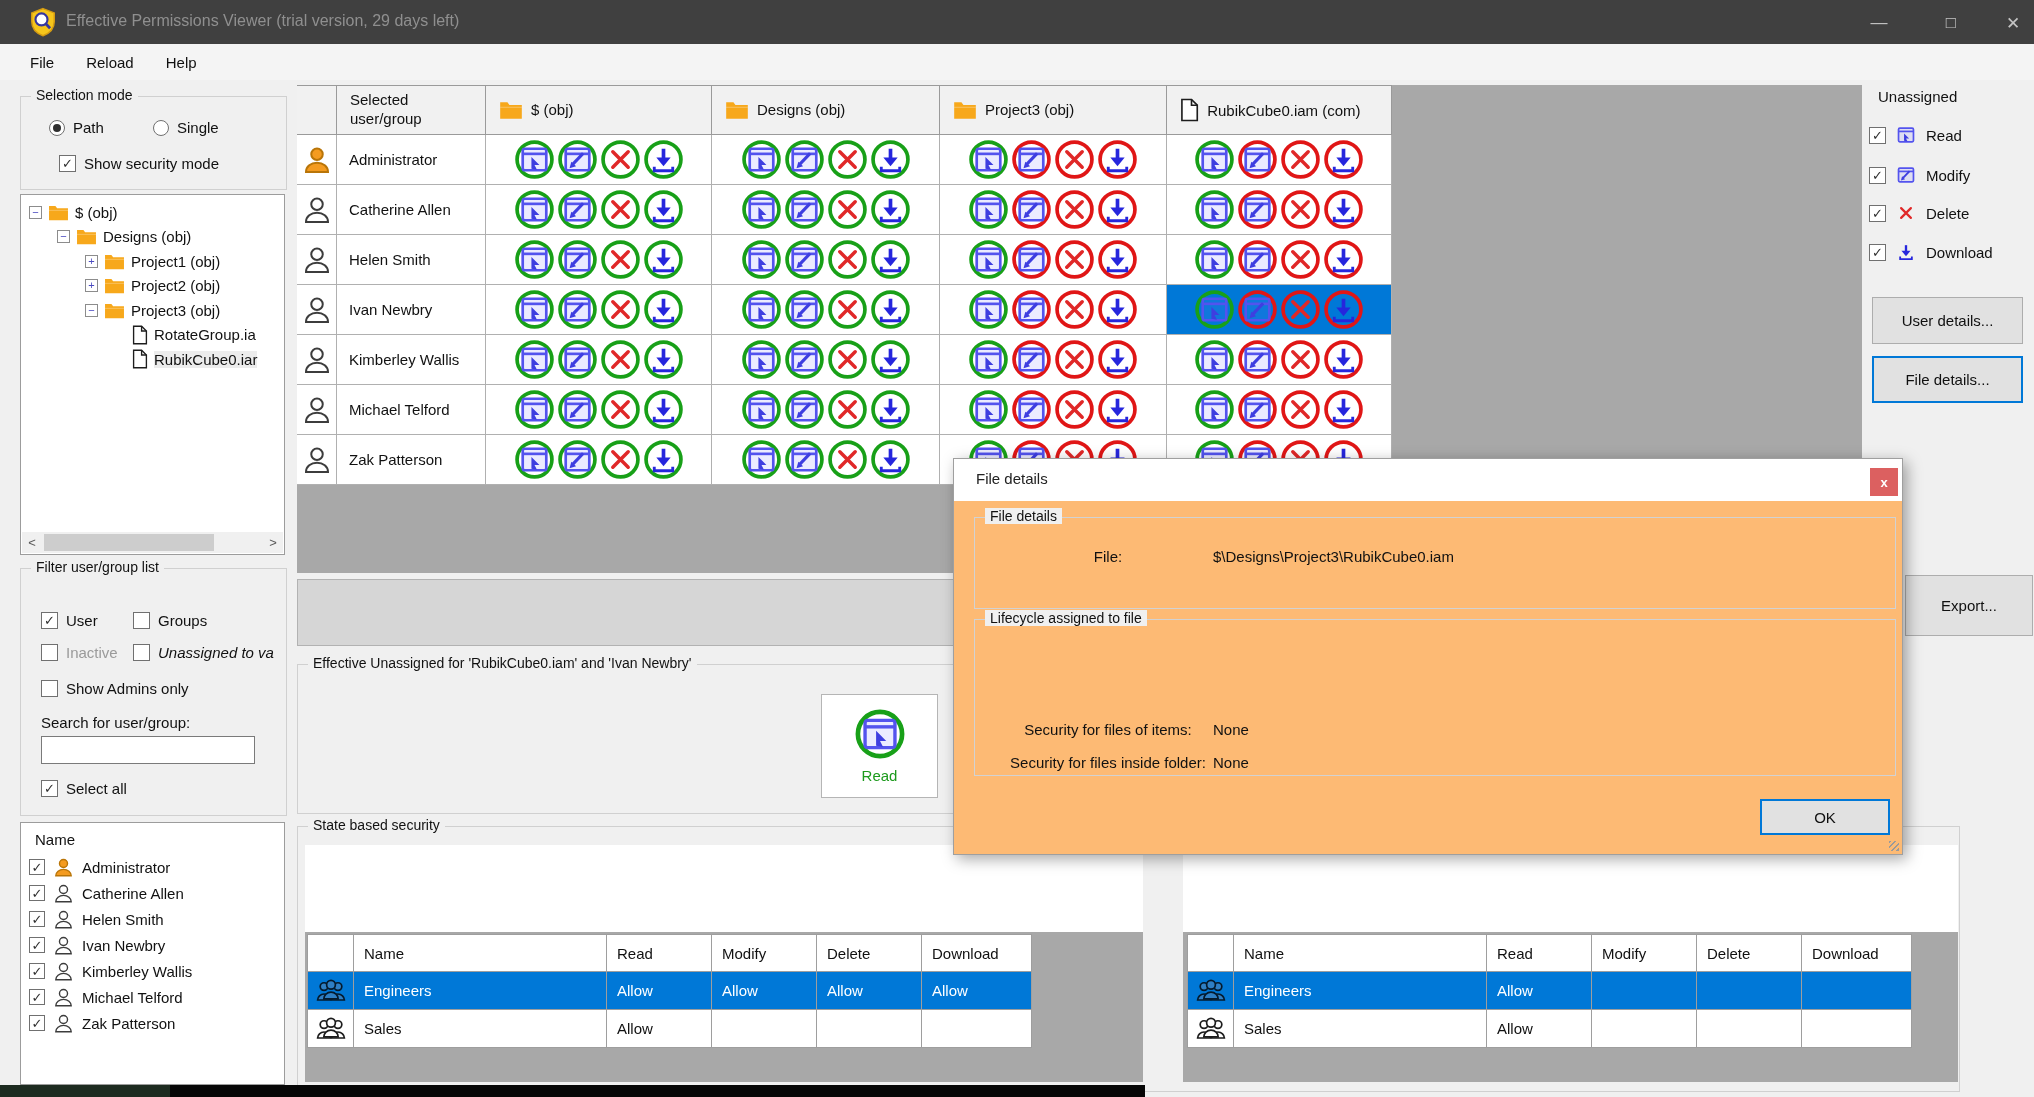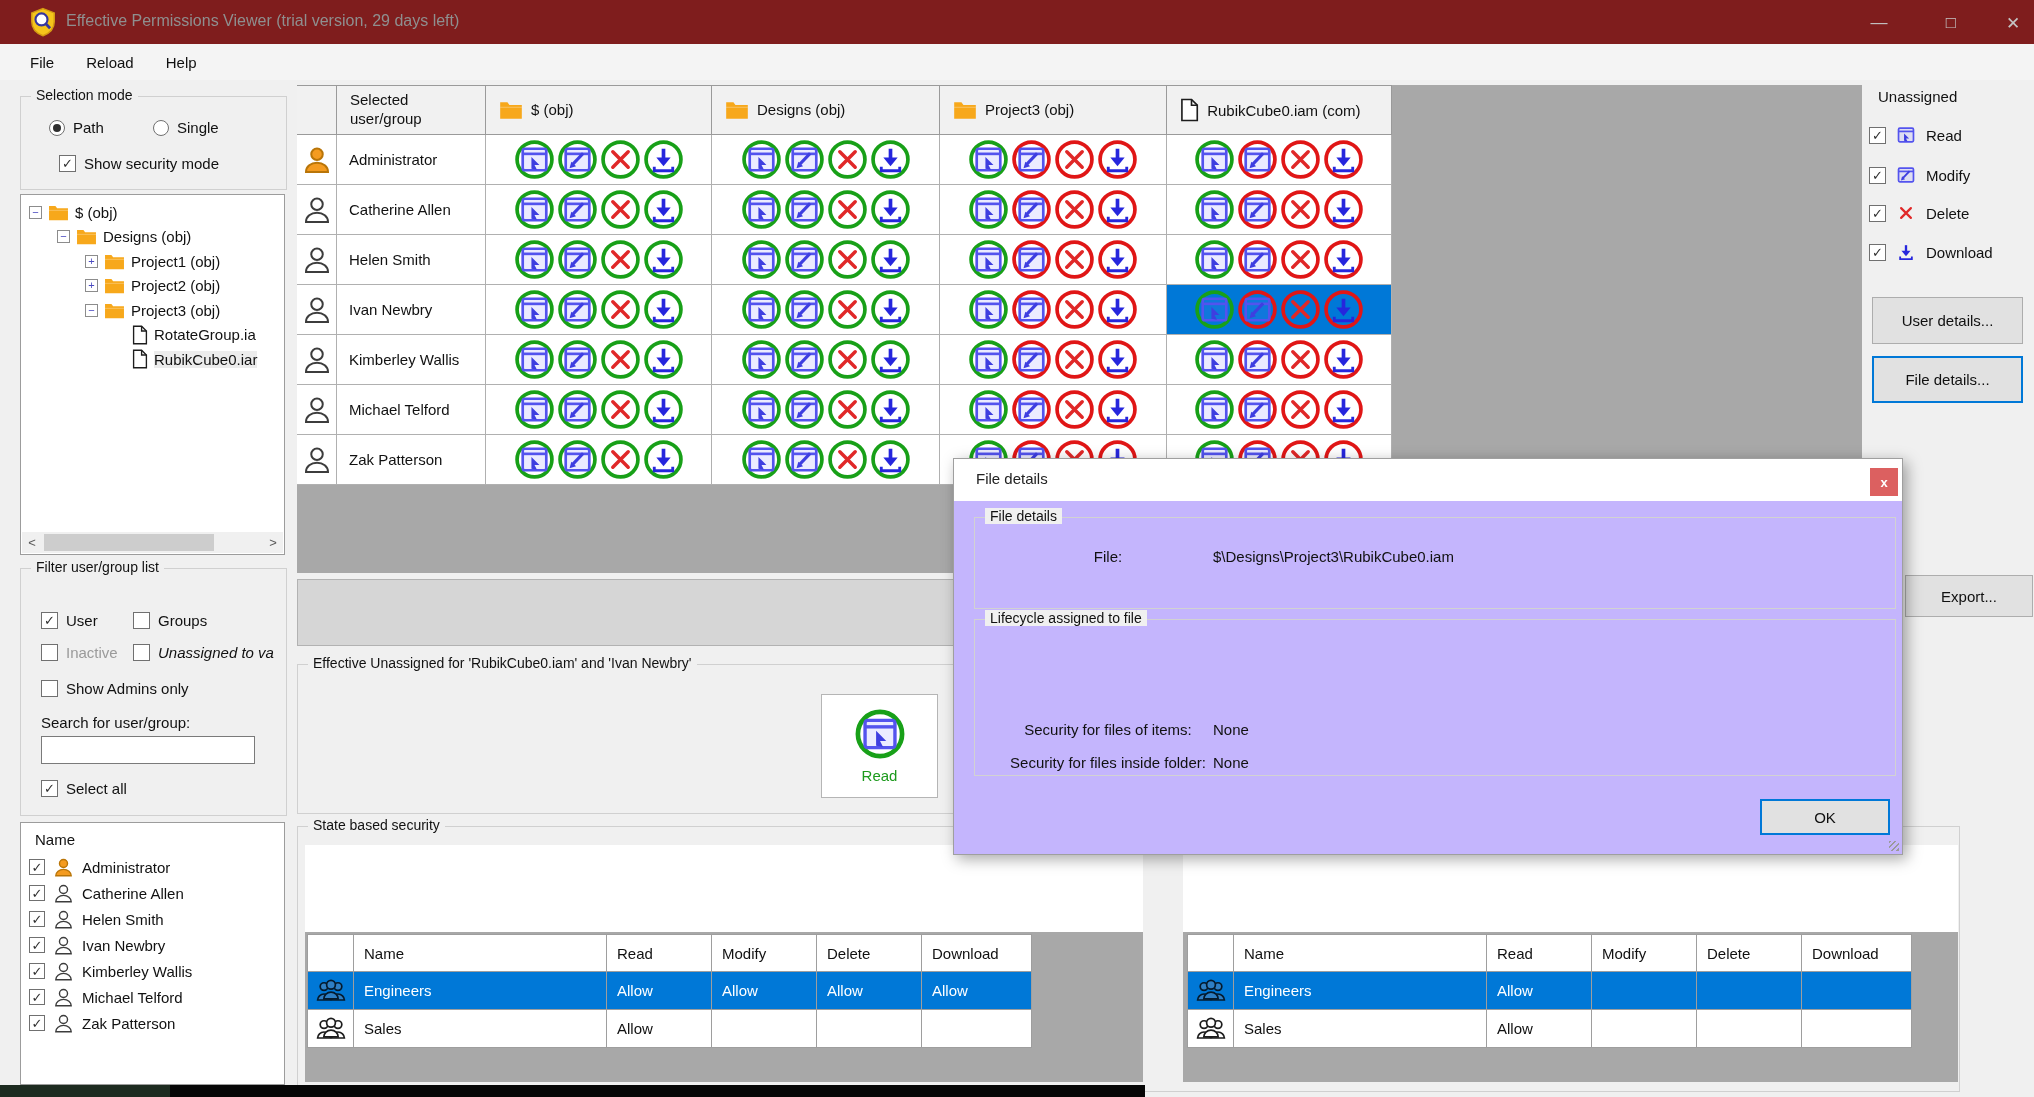--- a/index.html
+++ b/index.html
@@ -1,20 +1,20 @@
 <!DOCTYPE html>
 <html><head>
 <meta charset="utf-8">
 <style>
   html,body{margin:0;padding:0;background:#444;}
   #root{position:relative;width:2034px;height:1097px;background:#f0f0f0;overflow:hidden;
         font-family:"Liberation Sans",sans-serif;color:#111;font-size:15px;}
   .abs{position:absolute;}
   
-  #titlebar{left:0;top:0;width:2034px;height:44px;background:#7f1d1d;}
+  #titlebar{left:0;top:0;width:2034px;height:44px;background:#404040;}
   #title-text{left:66px;top:12px;font-size:16px;color:#8f8f8f;}
   .wctl{top:10px;width:46px;height:26px;display:flex;align-items:center;justify-content:center;
         color:#c4c4c4;font-size:17px;}
   
   #menubar{left:0;top:44px;width:2034px;height:36px;background:#f4f4f4;display:flex;align-items:center;padding-left:14px;box-sizing:border-box;}
   .menu-item{padding:6px 16px;font-size:15px;color:#101010;}
   
   .gb{border:1px solid #d0d0d0;}
   .gb-label{position:absolute;top:-10px;left:10px;background:#f0f0f0;padding:0 5px;font-size:14px;white-space:nowrap;}
   
@@ -63,21 +63,21 @@
   .zone-white{background:#fff;}
   
   .ptable{position:absolute;font-size:15px;}
   .trow{display:flex;}
   .tcell{border-right:1px solid #9e9e9e;border-bottom:1px solid #9e9e9e;background:#fff;display:flex;
          align-items:center;box-sizing:border-box;padding-left:10px;overflow:hidden;}
   .thead .tcell{border-top:1px solid #9e9e9e;}
   .trow.selected .tcell{background:#0078d7;color:#fff;}
   .tcell.icn{justify-content:center;padding-left:0;}
   
-  #dialog{left:953px;top:458px;width:950px;height:397px;background:#c4b5fd;border:1px solid #9f9f9f;
+  #dialog{left:953px;top:458px;width:950px;height:397px;background:#fdba74;border:1px solid #9f9f9f;
           box-shadow:4px 4px 14px rgba(0,0,0,.35);box-sizing:border-box;z-index:60;}
   #dialog-titlebar{position:absolute;left:0;top:0;right:0;height:42px;background:#fff;}
   #dialog-title{position:absolute;left:22px;top:11px;font-size:15px;color:#222;}
   #dialog-close{position:absolute;right:4px;top:9px;width:28px;height:28px;background:#dc6060;color:#fff;
                 display:flex;align-items:center;justify-content:center;font-size:13px;font-weight:bold;}
   .dgroup{position:absolute;left:20px;width:922px;border:1px solid #d2d2d2;box-sizing:border-box;}
   .dgroup .gb-label{background:#f0f0f0;}
   .d-row{position:absolute;left:28px;right:14px;display:flex;font-size:15px;text-align:center;}
   .d-row .dl{width:210px;flex:none;color:#111;}
   .d-row .dv{color:#111;}
@@ -1357,21 +1357,21 @@
                 <path d="M11 27 v4 h18 v-4" fill="none" stroke="#2626dd" stroke-width="2.8"></path>
               </svg>
             </span>
           </div>
         </div>
       </div>
   </div>
 
   <div class="abs" id="perm-strip"></div>
 
-  <div class="abs btn" style="left:1905px;top:575px;width:128px;height:42px;">Export...</div>
+  <div class="abs btn" style="left:1905px;top:575px;width:128px;height:61px;">Export...</div>
 
   <div class="abs gb" id="effective-gb">
     <span class="gb-label">Effective Unassigned  for  'RubikCube0.iam' and 'Ivan Newbry'</span>
   </div>
   <div class="abs" id="read-badge">
     <span id="badge-icon"><svg width="52" height="52" viewBox="0 0 40 40">
           <circle cx="20" cy="20" r="17" fill="none" stroke="#18a018" stroke-width="3.6"></circle>
           <rect x="8.5" y="9.5" width="23" height="21" rx="2" fill="rgba(110,110,255,.14)" stroke="#5353ee" stroke-width="2.6"></rect>
           <line x1="8.5" y1="14.5" x2="31.5" y2="14.5" stroke="#5353ee" stroke-width="2.6"></line>
           <path d="M17 29 V17.5 l7.8 7.8 h-4.8 l2.4 4.7 z" fill="#3e3ee0"></path>

